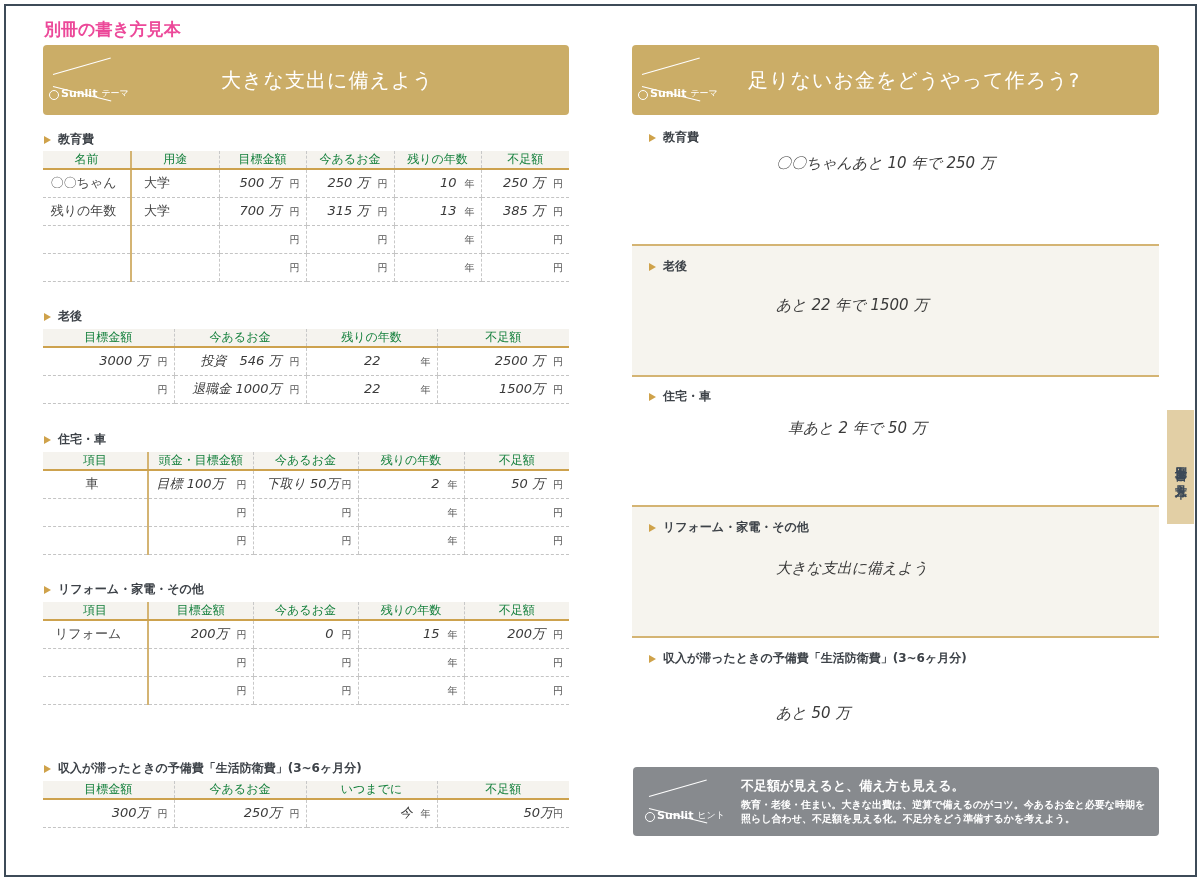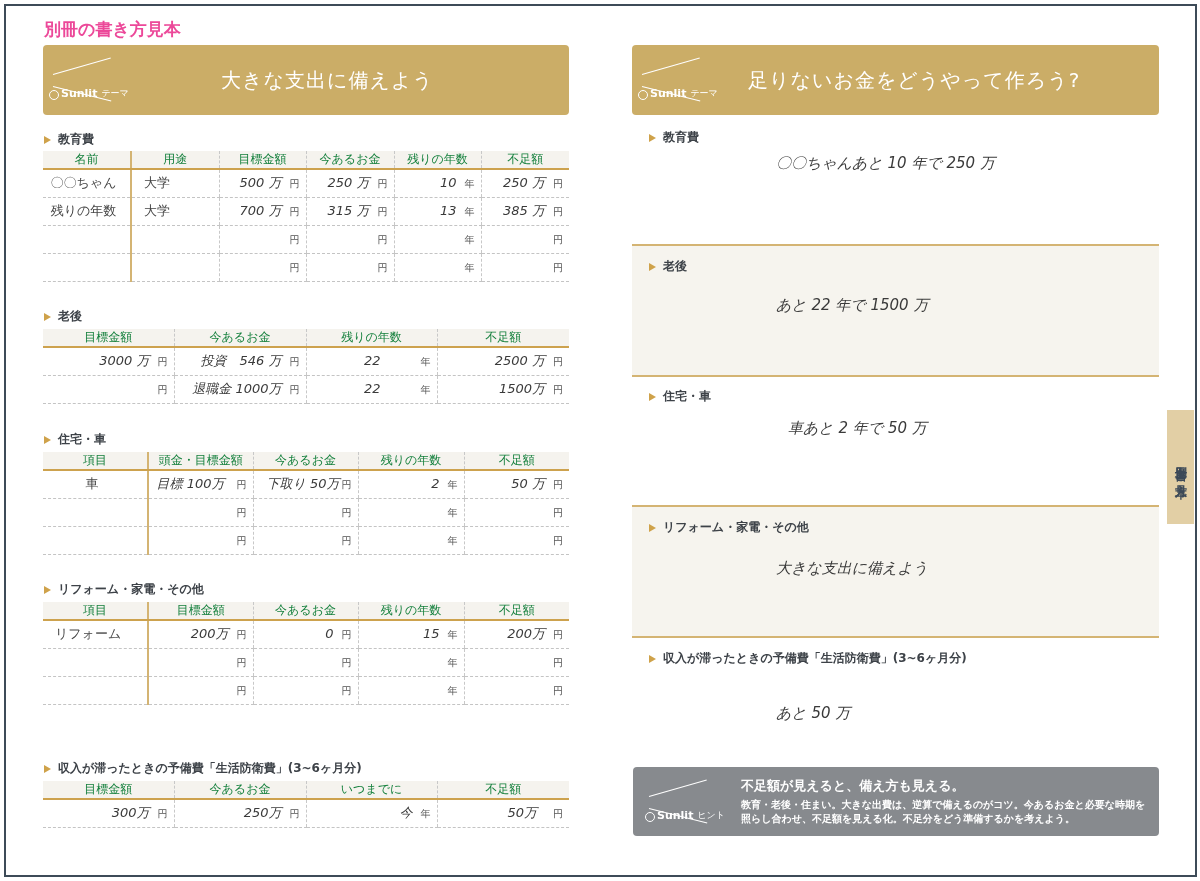--- a/index.html
+++ b/index.html
@@ -251,21 +251,21 @@
       <tr>
     <th>目標金額</th>
     <th>今あるお金</th>
     <th>いつまでに</th>
     <th>不足額</th>
   </tr>
   <tr>
     <td><span class="hw">300万</span><span class="u">円</span></td>
     <td><span class="hw">250万</span><span class="u">円</span></td>
     <td><span class="hw">今</span><span class="u">年</span></td>
-    <td><span class="hw" style="margin-right:16px">50万</span><span class="u">円</span></td>
+    <td><span class="hw" style="margin-right:0">50万</span><span class="u">円</span></td>
   </tr>
 </tbody>
   </table>
 
 <div class="banner right">
   <div class="logo">
     <span class="ray1"></span>
     <span class="ray2"></span>
     <span class="circ"></span>
     <span class="brand">Sunlit</span>

